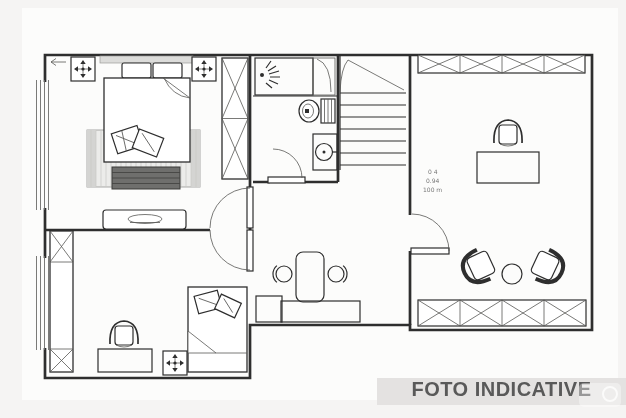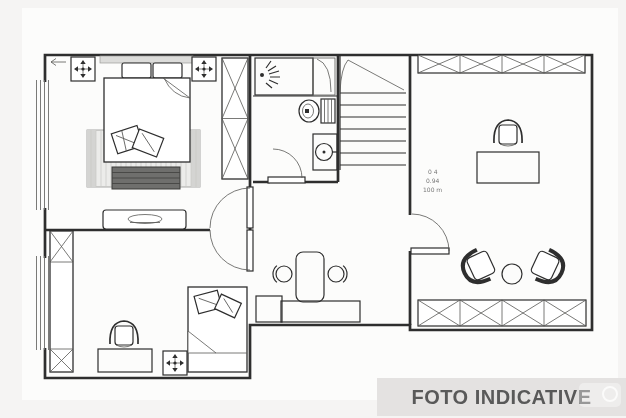--- a/index.html
+++ b/index.html
@@ -22,22 +22,22 @@
   svg .grayfill{fill:#dcdcda;stroke:#9a9a98;stroke-width:.7;}
   svg .rugfill{fill:var(--rug,#ececea);stroke:#a0a09e;stroke-width:.9;}
   svg .rugband{fill:#d4d4d2;stroke:none;}
   svg .benchfill{fill:var(--bench,#6f6f6d);stroke:#3a3a38;stroke-width:1;}
   svg .benchline{stroke:#454543;stroke-width:.9;}
   svg .backrest{stroke-width:4;}
   svg .back2{stroke-width:1.7;}
   svg text{stroke:none;fill:#777;font-family:"DejaVu Sans",sans-serif;font-size:6px;}
 
   
-  .banner{position:absolute;left:377px;top:378px;width:249px;height:38px;
-          background:var(--banner-bg,#e4e2e1);display:flex;align-items:center;justify-content:center;}
+  .banner{position:absolute;left:377px;top:378px;width:249px;height:27px;
+          background:var(--banner-bg,#e4e2e1);display:flex;align-items:flex-start;justify-content:center;}
   .banner span{font-weight:700;font-size:20px;letter-spacing:.5px;color:var(--banner-text,#595959);}
   .ghost{position:absolute;right:5px;top:5px;width:42px;height:24px;border-radius:5px;
          background:rgba(255,255,255,.38);}
   .ghost::after{content:"";position:absolute;right:3px;top:3px;width:16px;height:16px;border-radius:50%;
          border:2px solid rgba(255,255,255,.75);box-sizing:border-box;}
 </style>
 </head>
 <body>
 
 <div class="stage">

